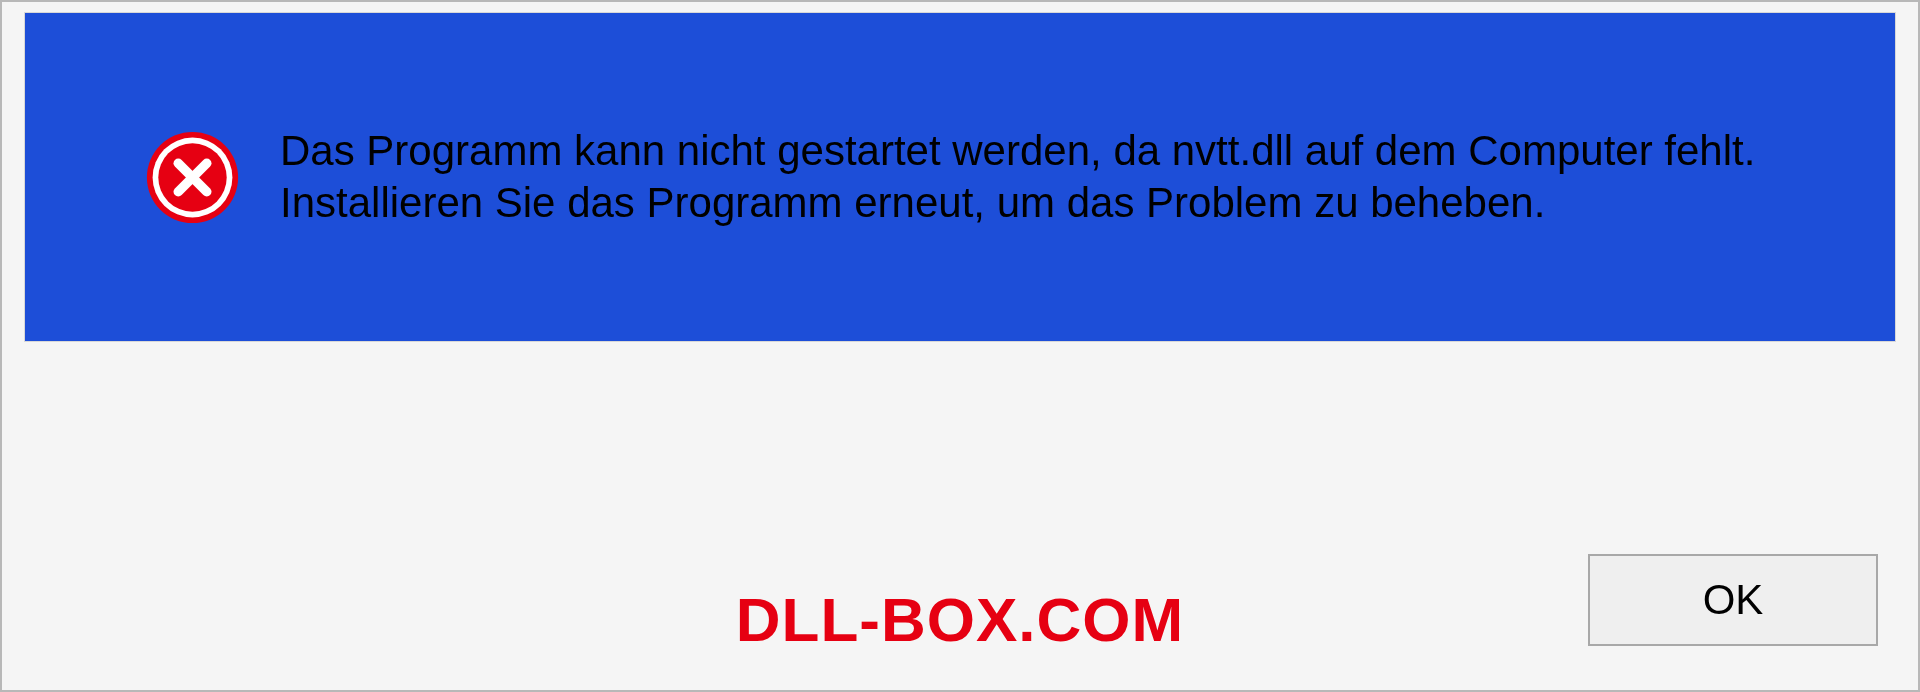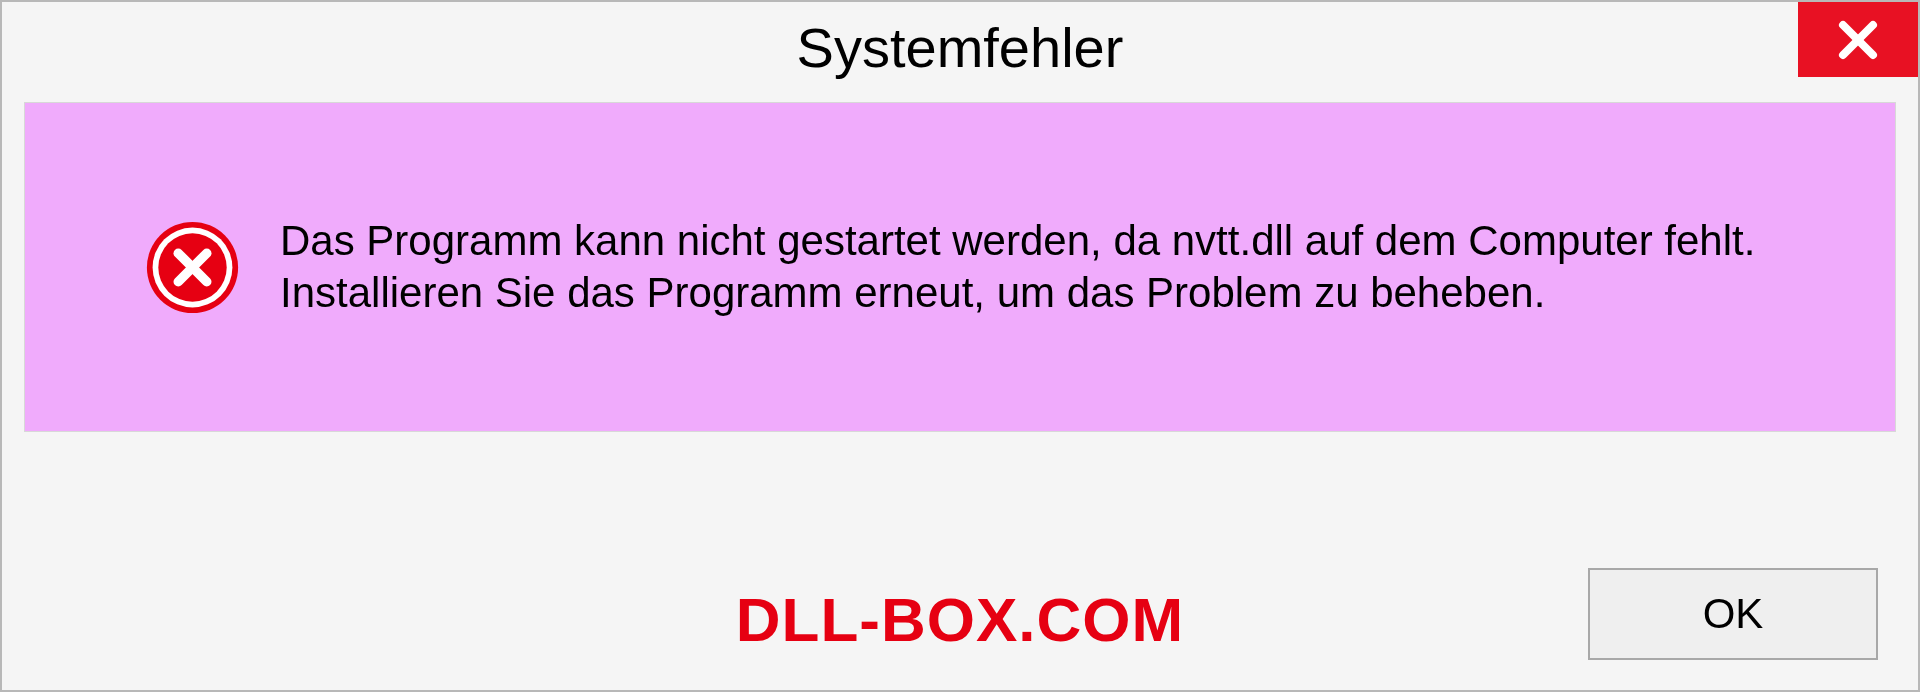--- a/index.html
+++ b/index.html
@@ -45,21 +45,21 @@
       align-items: center;
       justify-content: center;
       cursor: pointer;
     }
     .close-btn svg {
       width: 50px;
       height: 50px;
     }
     .content-panel {
       margin: 10px 22px 22px 22px;
-      background: #f0abfc;
+      background: #1d4ed8;
       border: 1px solid #d8d8d8;
       padding: 70px 60px 70px 120px;
       display: flex;
       align-items: center;
       gap: 40px;
       min-height: 330px;
     }
     .error-icon-wrap {
       flex-shrink: 0;
       width: 95px;
@@ -78,21 +78,21 @@
       color: #000;
       font-weight: 400;
     }
     .footer {
       position: absolute;
       bottom: 0;
       left: 0;
       right: 0;
       height: 150px;
       display: flex;
-      align-items: flex-end;
+      align-items: center;
       justify-content: flex-end;
       padding: 0 40px 30px 0;
     }
     .watermark {
       position: absolute;
       left: 50%;
       transform: translateX(-50%);
       bottom: 35px;
       font-size: 62px;
       font-weight: 800;
@@ -111,29 +111,20 @@
       align-items: center;
       justify-content: center;
       cursor: pointer;
       font-family: inherit;
     }
   </style>
 </head>
 <body>
 
 <div class="dialog">
-  <div class="title-bar">
-    <div class="title-text">Systemfehler</div>
-    <div class="close-btn">
-      <svg viewBox="0 0 50 50">
-        <line x1="10" y1="10" x2="40" y2="40" stroke="#ffffff" stroke-width="8" stroke-linecap="round"></line>
-        <line x1="40" y1="10" x2="10" y2="40" stroke="#ffffff" stroke-width="8" stroke-linecap="round"></line>
-      </svg>
-    </div>
-  </div>
 
   <div class="content-panel">
     <div class="error-icon-wrap">
       <svg viewBox="0 0 100 100">
         <circle cx="50" cy="50" r="48" fill="#e60012"></circle>
         <circle cx="50" cy="50" r="42" fill="#ffffff"></circle>
         <circle cx="50" cy="50" r="36" fill="#e60012"></circle>
         <line x1="35" y1="35" x2="65" y2="65" stroke="#ffffff" stroke-width="10" stroke-linecap="round"></line>
         <line x1="65" y1="35" x2="35" y2="65" stroke="#ffffff" stroke-width="10" stroke-linecap="round"></line>
       </svg>

